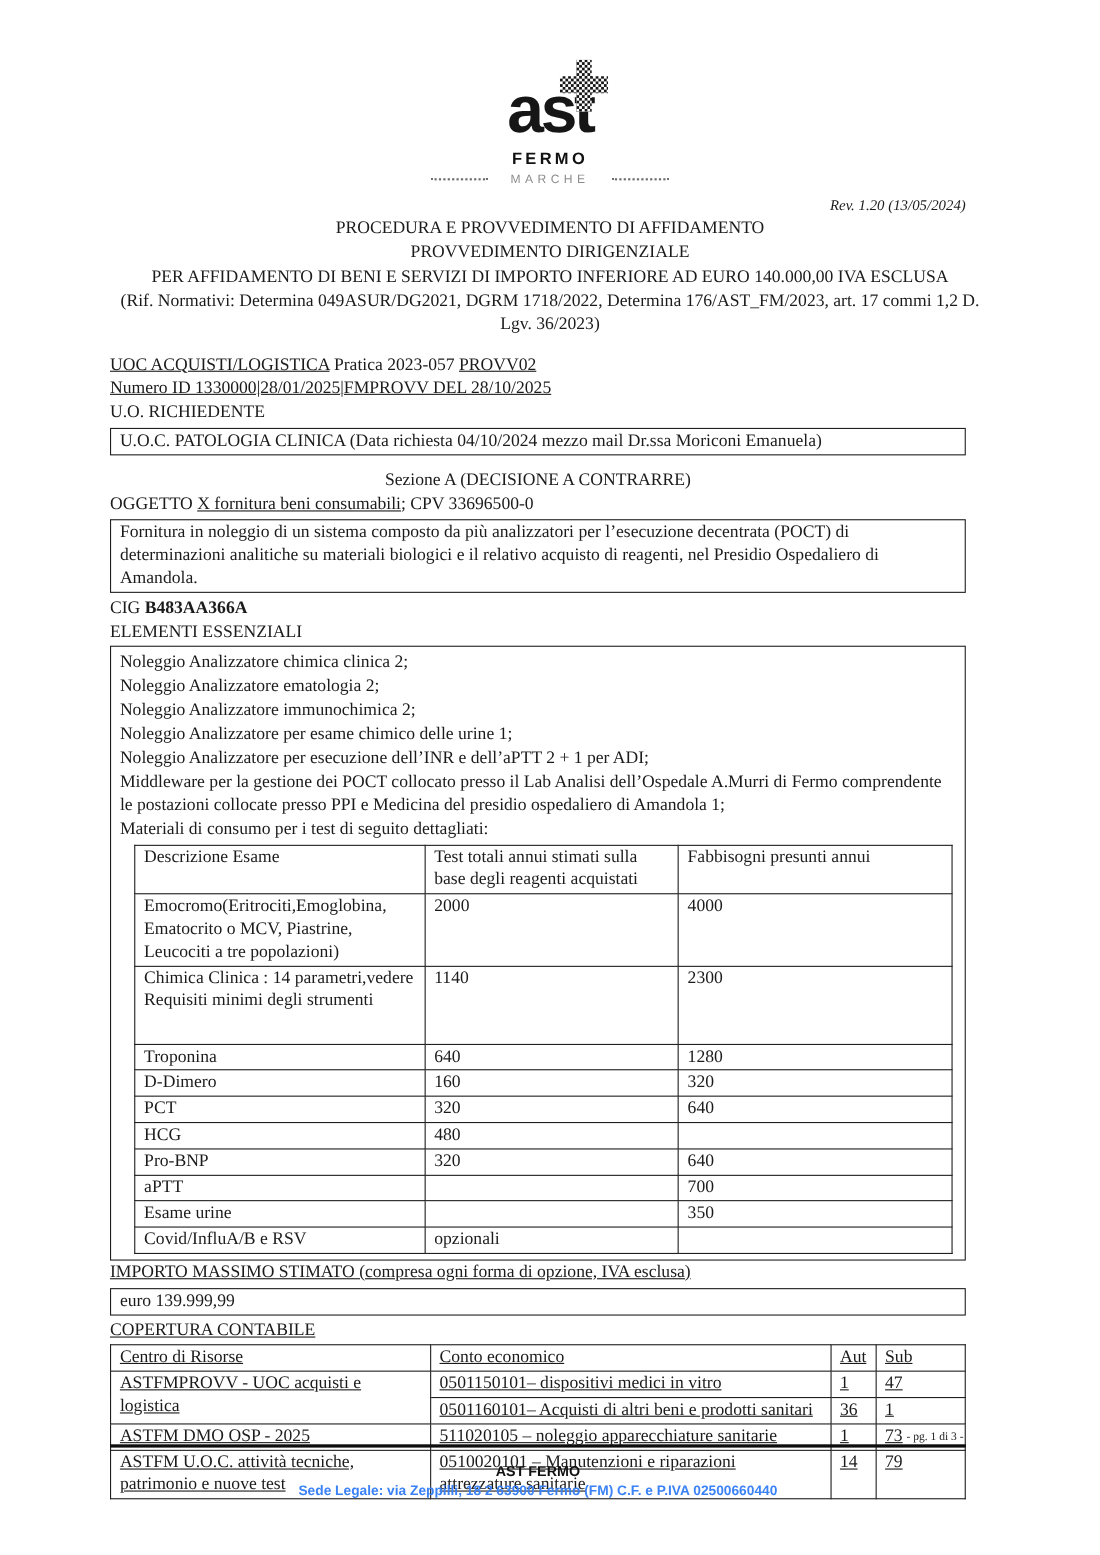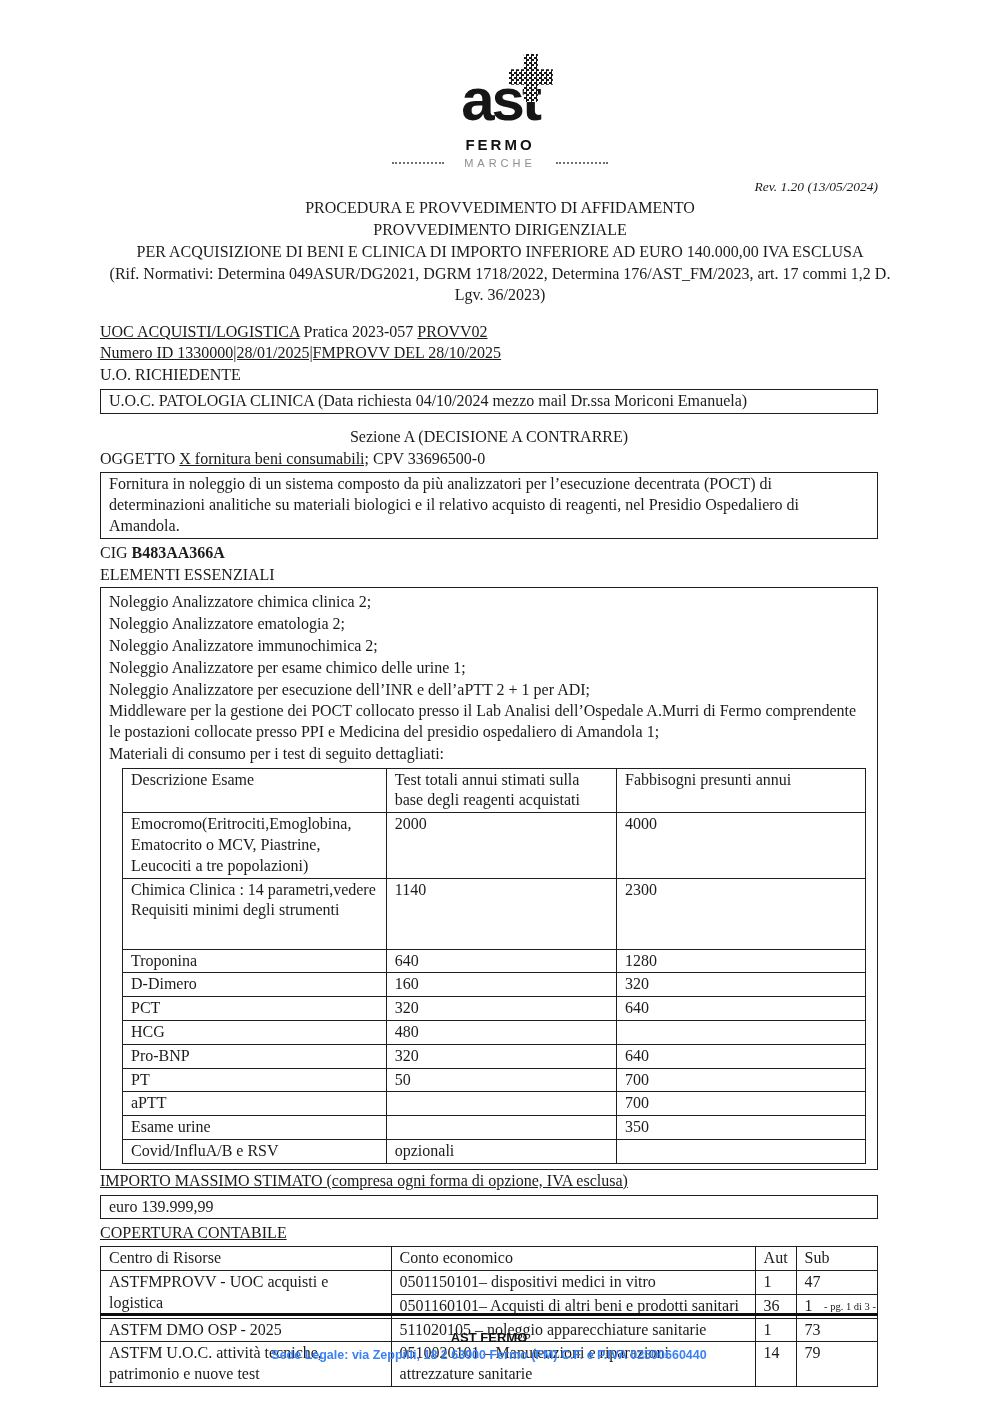--- a/index.html
+++ b/index.html
@@ -50,21 +50,21 @@
   .elem-box .item{margin:0 0 1px 0;}
   table{border-collapse:collapse;}
   .esami{width:calc(100% - 16px);margin:3px 2px 2px 13px;}
   .esami th,.esami td{
     border:1.5px solid #1f1f1f;padding:1px 8px;vertical-align:top;
     font-weight:normal;text-align:left;line-height:1.3;
   }
   .esami col.e1{width:35.5%;} .esami col.e2{width:31%;} .esami col.e3{width:33.5%;}
   .esami tr.tall td{height:68px;}
   
-  .copertura{width:100%;margin-top:2px;}
+  .copertura{width:100%;margin-top:2px;text-decoration:underline;}
   .copertura th,.copertura td{
     border:1.5px solid #1f1f1f;padding:1px 8px;vertical-align:top;
     font-weight:normal;text-align:left;line-height:1.3;
   }
   .copertura col.c1{width:37.5%;} .copertura col.c2{width:47%;}
   .copertura col.c3{width:5%;}  .copertura col.c4{width:10.5%;}
   
   .footer{position:absolute;left:100px;right:122px;bottom:52px;}
   .footer-rule{position:relative;border-top:3px solid #0d0d0d;}
   .page-num{position:absolute;right:2px;top:-15px;font-size:10.5px;color:#222;}
@@ -93,21 +93,21 @@
       <span>MARCHE</span>
       <span class="logo-dash"></span>
     </div>
   </div>
 
   <div class="rev">Rev. 1.20 (13/05/2024)</div>
 
   <div class="title-block">
     <div class="line">PROCEDURA E PROVVEDIMENTO DI AFFIDAMENTO</div>
     <div class="line">PROVVEDIMENTO DIRIGENZIALE</div>
-    <div class="line">PER ACQUISIZIONE DI BENI E CLINICA DI IMPORTO INFERIORE AD EURO 140.000,00 IVA ESCLUSA</div>
+    <div class="line">PER AFFIDAMENTO DI BENI E SERVIZI DI IMPORTO INFERIORE AD EURO 140.000,00 IVA ESCLUSA</div>
     <div class="line">(Rif. Normativi: Determina 049ASUR/DG2021, DGRM 1718/2022, Determina 176/AST_FM/2023, art. 17 commi 1,2 D. Lgv. 36/2023)</div>
   </div>
 
   <div class="col">
 
     <div class="line"><span class="u">UOC ACQUISTI/LOGISTICA</span> <span>Pratica 2023-057</span> <span class="u">PROVV02</span></div>
     <div class="line u">Numero ID 1330000|28/01/2025|FMPROVV DEL 28/10/2025</div>
     <div class="line">U.O. RICHIEDENTE</div>
     <div class="boxed">U.O.C. PATOLOGIA CLINICA (Data richiesta 04/10/2024 mezzo mail Dr.ssa Moriconi Emanuela)</div>
 
@@ -167,25 +167,20 @@
         </tr>
         <tr>
           <td>HCG</td>
           <td>480</td>
           <td></td>
         </tr>
         <tr>
           <td>Pro-BNP</td>
           <td>320</td>
           <td>640</td>
-        </tr>
-        <tr>
-          <td>PT</td>
-          <td>50</td>
-          <td>700</td>
         </tr>
         <tr>
           <td>aPTT</td>
           <td></td>
           <td>700</td>
         </tr>
         <tr>
           <td>Esame urine</td>
           <td></td>
           <td>350</td>

